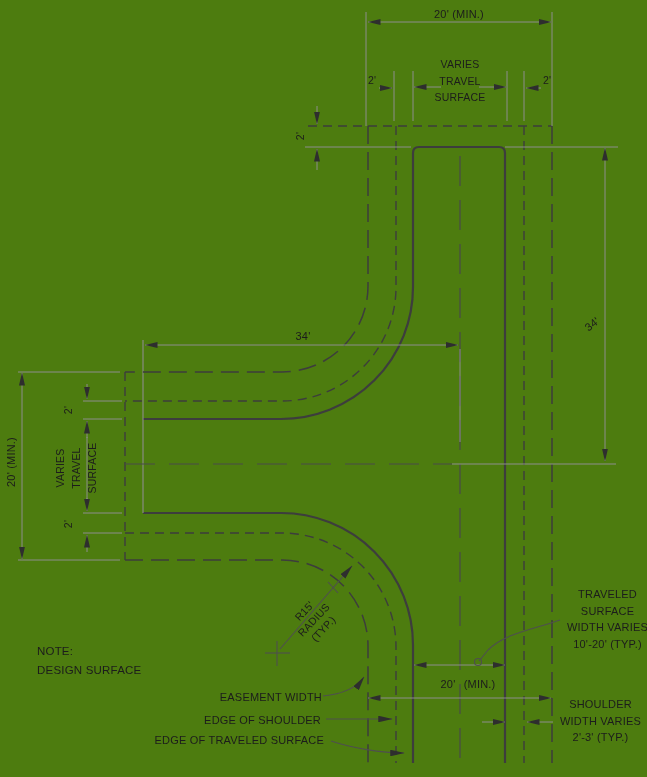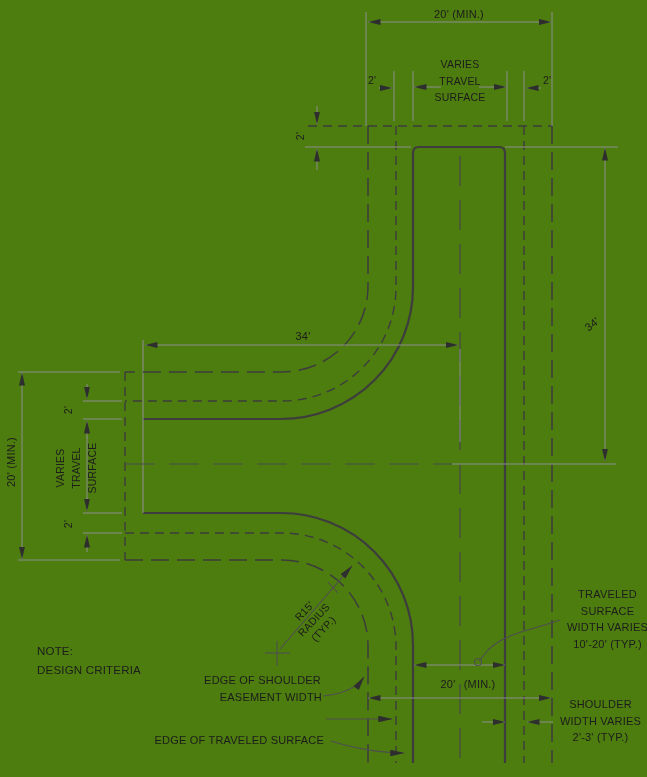--- a/index.html
+++ b/index.html
@@ -143,25 +143,25 @@
   <div class="lbl rotv s10" style="left:68px;top:524px;">2'</div>
 
   <div class="lbl rot47 s10" style="left:314px;top:620px;">
     <div>R15'</div>
     <div>RADIUS</div>
     <div>(TYP.)</div>
   </div>
 
   <div class="lbl note" style="left:37px;top:610px;margin-top:32px;">
     <div>NOTE:</div>
-    <div>DESIGN CRITERIA</div>
+    <div>DESIGN SURFACE</div>
   </div>
 
   <div class="lbl rt" style="right:325px;top:697px;">EASEMENT WIDTH</div>
-  <div class="lbl rt" style="right:326px;top:680px;">EDGE OF SHOULDER</div>
+  <div class="lbl rt" style="right:326px;top:720px;">EDGE OF SHOULDER</div>
   <div class="lbl rt" style="right:323px;top:740px;text-align:right;">EDGE OF TRAVELED SURFACE</div>
 
   <div class="lbl ctr" style="left:468px;top:684px;word-spacing:5px;">20' (MIN.)</div>
 
   <div class="lbl nt" style="left:567px;top:586px;">
     <div>TRAVELED</div>
     <div>SURFACE</div>
     <div>WIDTH VARIES</div>
     <div>10'-20' (TYP.)</div>
   </div>

